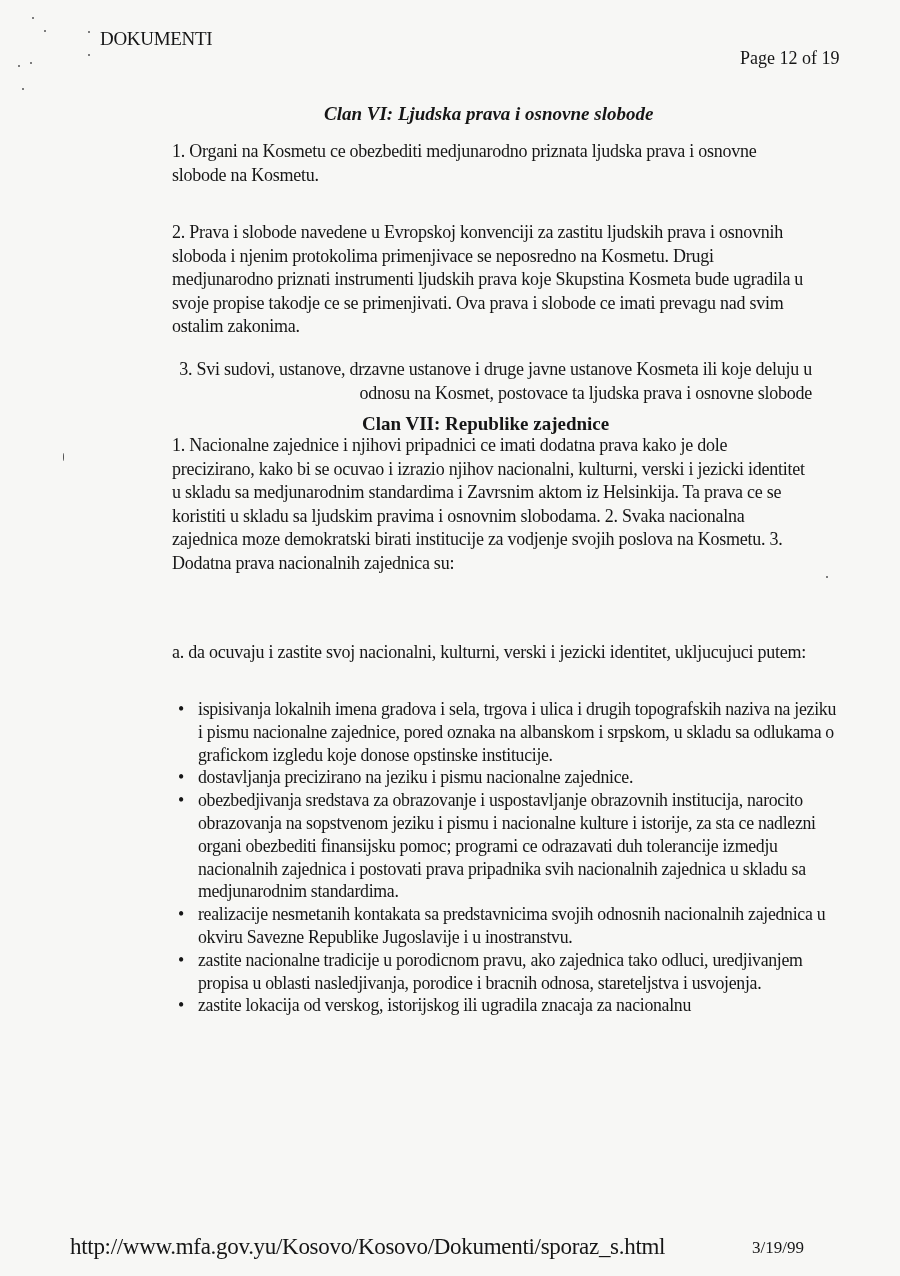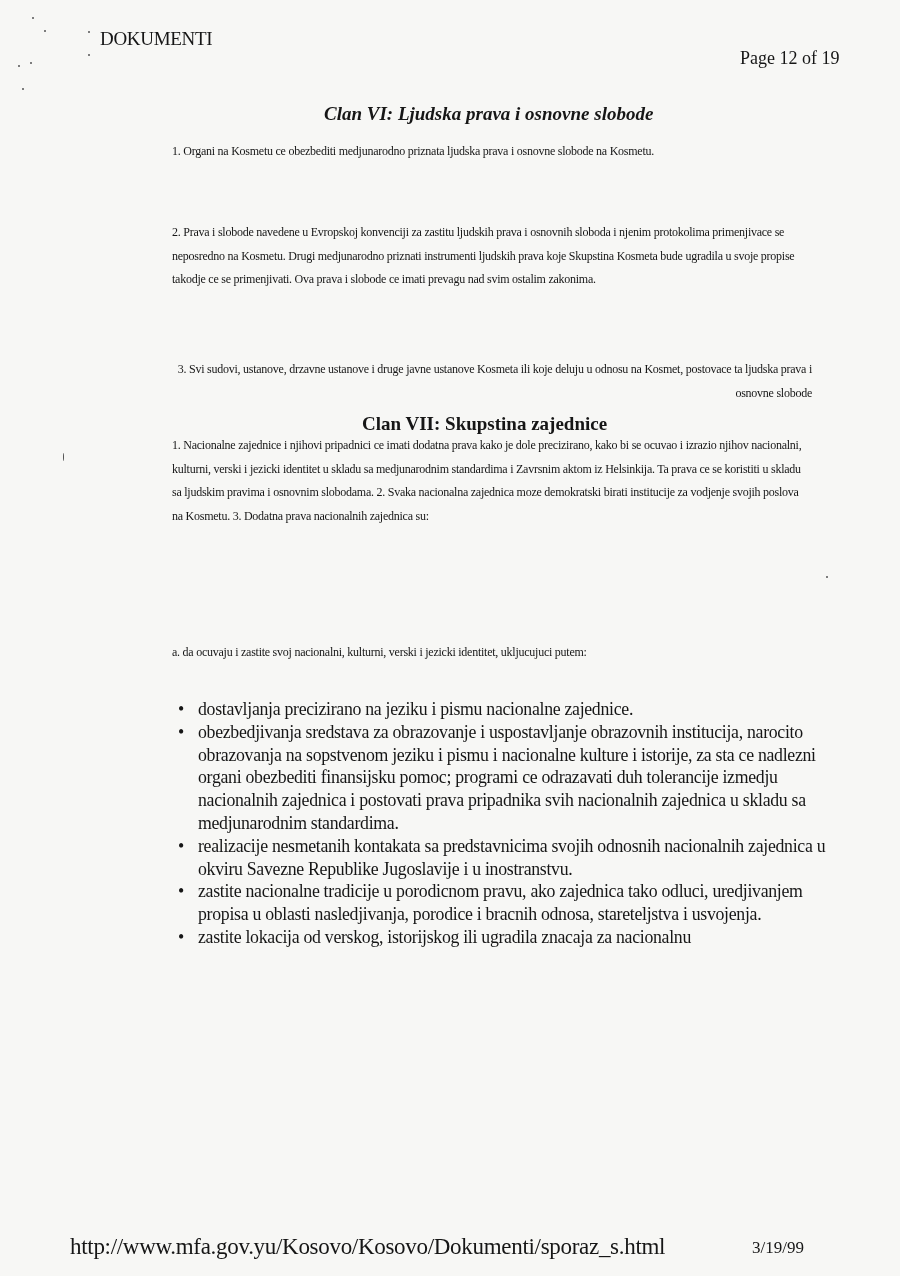--- a/index.html
+++ b/index.html
@@ -6,21 +6,21 @@
   body {
     width: 900px; height: 1276px; position: relative; overflow: hidden;
     background: #f7f7f5;
     font-family: "Liberation Serif", serif;
     color: #161616;
   }
   .speck { position: absolute; width: 2px; height: 2px; background: #555; border-radius: 50%; }
   .hdr-title { position: absolute; left: 100px; top: 28px; font-size: 19px; letter-spacing: -0.3px; }
   .hdr-page { position: absolute; left: 719px; top: 48px; font-size: 18px; margin-left: 21px; }
   .heading { position: absolute; font-weight: bold; font-size: 19px; white-space: nowrap; }
-  .para { position: absolute; left: 172px; width: 640px; font-size: 12px; line-height: 23.6px; letter-spacing: -0.25px; }
+  .para { position: absolute; left: 172px; width: 640px; font-size: 18px; line-height: 23.6px; letter-spacing: -0.25px; }
   .para p { margin: 0; }
   .blist { position: absolute; left: 198px; width: 640px; margin: 0; padding: 0; list-style: none; font-size: 17.8px; line-height: 22.8px; letter-spacing: -0.3px; }
   .blist li { position: relative; margin: 0; }
   .blist li::before { content: "\2022"; position: absolute; left: -20px; top: 0; }
   .footer-url { position: absolute; left: 70px; top: 1234px; font-size: 23px; letter-spacing: -0.3px; }
   .footer-date { position: absolute; left: 752px; top: 1238px; font-size: 17px; }
 </style>
 </head>
 <body>
 
@@ -42,30 +42,31 @@
 <div class="para" style="top:140px;">
   <p>1. Organi na Kosmetu ce obezbediti medjunarodno priznata ljudska prava i osnovne slobode na Kosmetu.</p>
 </div>
 <div class="para" style="top:221px;">
   <p>2. Prava i slobode navedene u Evropskoj konvenciji za zastitu ljudskih prava i osnovnih sloboda i njenim protokolima primenjivace se neposredno na Kosmetu. Drugi medjunarodno priznati instrumenti ljudskih prava koje Skupstina Kosmeta bude ugradila u svoje propise takodje ce se primenjivati. Ova prava i slobode ce imati prevagu nad svim ostalim zakonima.</p>
 </div>
 <div class="para" style="top:358px;text-align:right;">
   <p>3. Svi sudovi, ustanove, drzavne ustanove i druge javne ustanove Kosmeta ili koje deluju u odnosu na Kosmet, postovace ta ljudska prava i osnovne slobode</p>
 </div>
 
-<div class="heading" style="left:362px;top:413px;">Clan VII: Skupstina zajednice</div>
+<div class="heading" style="left:362px;top:413px;">Clan VII: Republike zajednice</div>
 
 <div class="para" style="top:434px;">
   <p>1. Nacionalne zajednice i njihovi pripadnici ce imati dodatna prava kako je dole precizirano, kako bi se ocuvao i izrazio njihov nacionalni, kulturni, verski i jezicki identitet u skladu sa medjunarodnim standardima i Zavrsnim aktom iz Helsinkija. Ta prava ce se koristiti u skladu sa ljudskim pravima i osnovnim slobodama. 2. Svaka nacionalna zajednica moze demokratski birati institucije za vodjenje svojih poslova na Kosmetu. 3. Dodatna prava nacionalnih zajednica su:</p>
 </div>
 <div class="para" style="top:641px;">
   <p>a. da ocuvaju i zastite svoj nacionalni, kulturni, verski i jezicki identitet, ukljucujuci putem:</p>
 </div>
 
 <ul class="blist" style="top:698px;">
+  <li>ispisivanja lokalnih imena gradova i sela, trgova i ulica i drugih topografskih naziva na jeziku i pismu nacionalne zajednice, pored oznaka na albanskom i srpskom, u skladu sa odlukama o grafickom izgledu koje donose opstinske institucije.</li>
   <li>dostavljanja precizirano na jeziku i pismu nacionalne zajednice.</li>
   <li>obezbedjivanja sredstava za obrazovanje i uspostavljanje obrazovnih institucija, narocito obrazovanja na sopstvenom jeziku i pismu i nacionalne kulture i istorije, za sta ce nadlezni organi obezbediti finansijsku pomoc; programi ce odrazavati duh tolerancije izmedju nacionalnih zajednica i postovati prava pripadnika svih nacionalnih zajednica u skladu sa medjunarodnim standardima.</li>
   <li>realizacije nesmetanih kontakata sa predstavnicima svojih odnosnih nacionalnih zajednica u okviru Savezne Republike Jugoslavije i u inostranstvu.</li>
   <li>zastite nacionalne tradicije u porodicnom pravu, ako zajednica tako odluci, uredjivanjem propisa u oblasti nasledjivanja, porodice i bracnih odnosa, stareteljstva i usvojenja.</li>
   <li style="white-space:nowrap;">zastite lokacija od verskog, istorijskog ili ugradila znacaja za nacionalnu</li>
 </ul>
 
 <div class="footer-url">http://www.mfa.gov.yu/Kosovo/Kosovo/Dokumenti/sporaz_s.html</div>
 <div class="footer-date">3/19/99</div>
 

